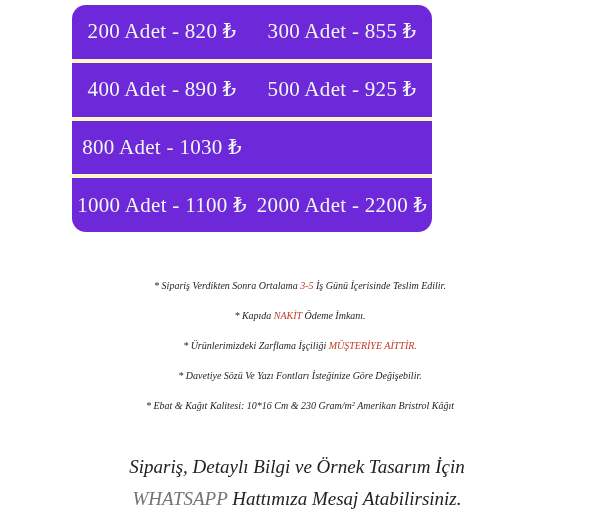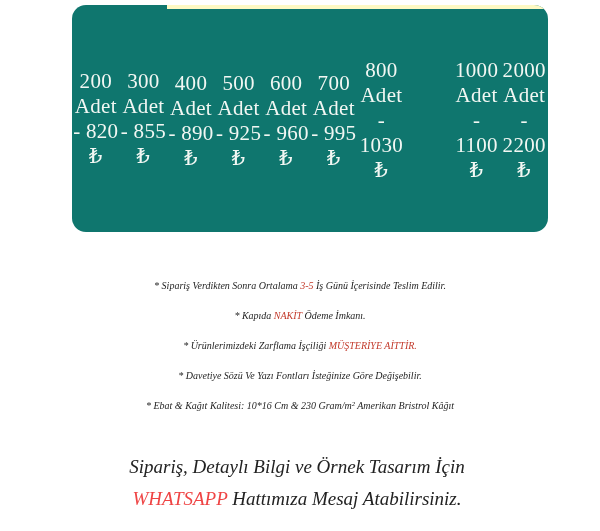--- a/index.html
+++ b/index.html
@@ -10,26 +10,26 @@
     background: #ffffff;
     font-family: "Liberation Serif", "DejaVu Serif", serif;
     overflow: hidden;
   }
 
   
   .price-table {
     position: absolute;
     left: 72px;
     top: 5px;
-    width: 476px;
+    width: 360px;
     height: 227px;
-    background: #0f766e;
+    background: #6d28d9;
     border-radius: 14px;
     display: flex;
-    flex-direction: row;
+    flex-direction: column;
     overflow: hidden;
   }
   .price-row {
     flex: 1;
     display: flex;
     align-items: center;
   }
   .price-row + .price-row { border-top: 4px solid #fef9c3; }
   .price-cell {
     width: 50%;
@@ -59,39 +59,35 @@
     position: absolute;
     top: 451px;
     left: 0;
     width: 594px;
     text-align: center;
     font-style: italic;
     font-size: 19px;
     color: #222222;
   }
   .footer p { margin: 0; line-height: 32px; white-space: nowrap; }
-  .wa { color: #ef4444; }
+  .wa { color: #737373; }
 </style>
 </head>
 <body>
 
 <div class="page">
 
   <div class="price-table">
     <div class="price-row">
       <div class="price-cell">200 Adet - 820 ₺</div>
       <div class="price-cell">300 Adet - 855 ₺</div>
     </div>
     <div class="price-row">
       <div class="price-cell">400 Adet - 890 ₺</div>
       <div class="price-cell">500 Adet - 925 ₺</div>
-    </div>
-    <div class="price-row">
-      <div class="price-cell">600 Adet - 960 ₺</div>
-      <div class="price-cell">700 Adet - 995 ₺</div>
     </div>
     <div class="price-row">
       <div class="price-cell">800 Adet - 1030 ₺</div>
     </div>
     <div class="price-row">
       <div class="price-cell">1000 Adet - 1100 ₺</div>
       <div class="price-cell">2000 Adet - 2200 ₺</div>
     </div>
   </div>
 

